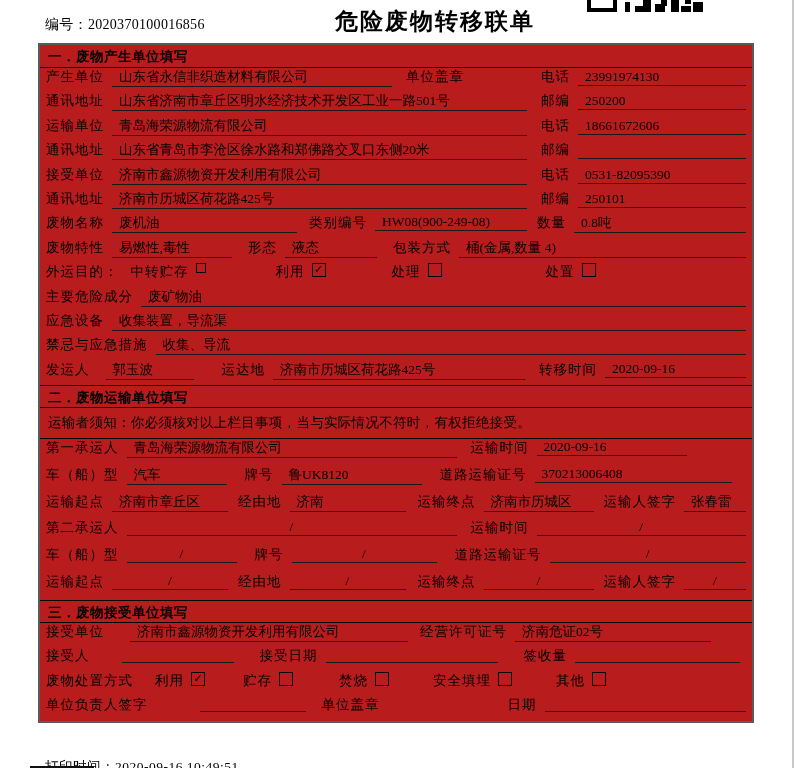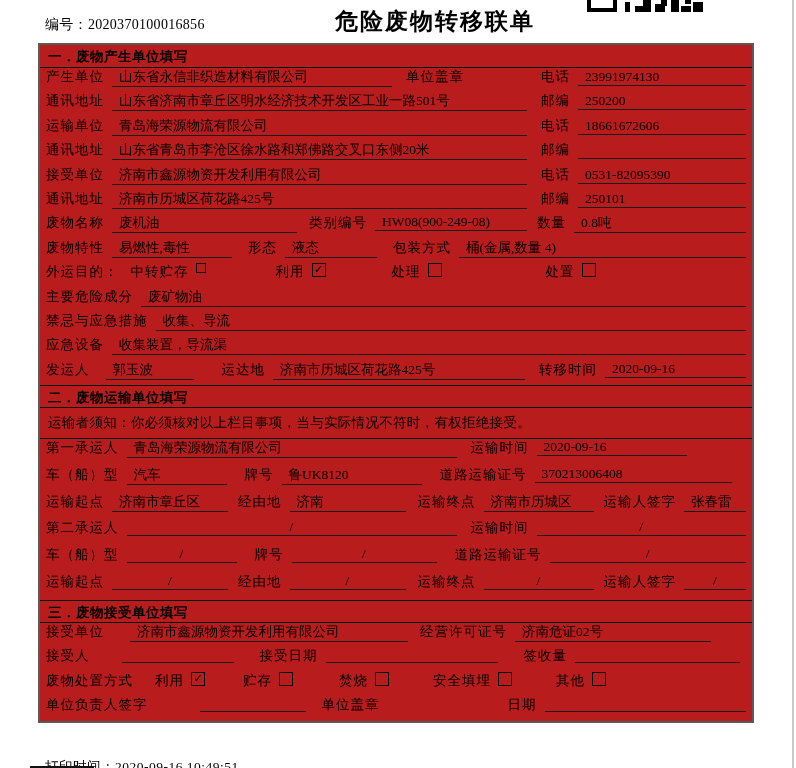--- a/index.html
+++ b/index.html
@@ -145,27 +145,27 @@
     <span class="lbl" style="margin-left:104px">处置</span>
     <span class="cb"></span>
   </div>
 
   <div class="row r1">
     <span class="lbl">主要危险成分</span>
     <span class="u grow">废矿物油</span>
   </div>
 
   <div class="row r1">
+    <span class="lbl">应急设备</span>
+    <span class="u grow">收集装置，导流渠</span>
+  </div>
+
+  <div class="row r1">
     <span class="lbl">禁忌与应急措施</span>
     <span class="u grow">收集、导流</span>
-  </div>
-
-  <div class="row r1">
-    <span class="lbl">应急设备</span>
-    <span class="u grow">收集装置，导流渠</span>
   </div>
 
   <div class="row r1">
     <span class="lbl">发运人</span>
     <span class="u" style="width:88px;margin-left:16px">郭玉波</span>
     <span class="lbl" style="margin-left:28px">运达地</span>
     <span class="u" style="width:252px">济南市历城区荷花路425号</span>
     <span class="lbl" style="margin-left:14px">转移时间</span>
     <span class="u grow">2020-09-16</span>
   </div>

